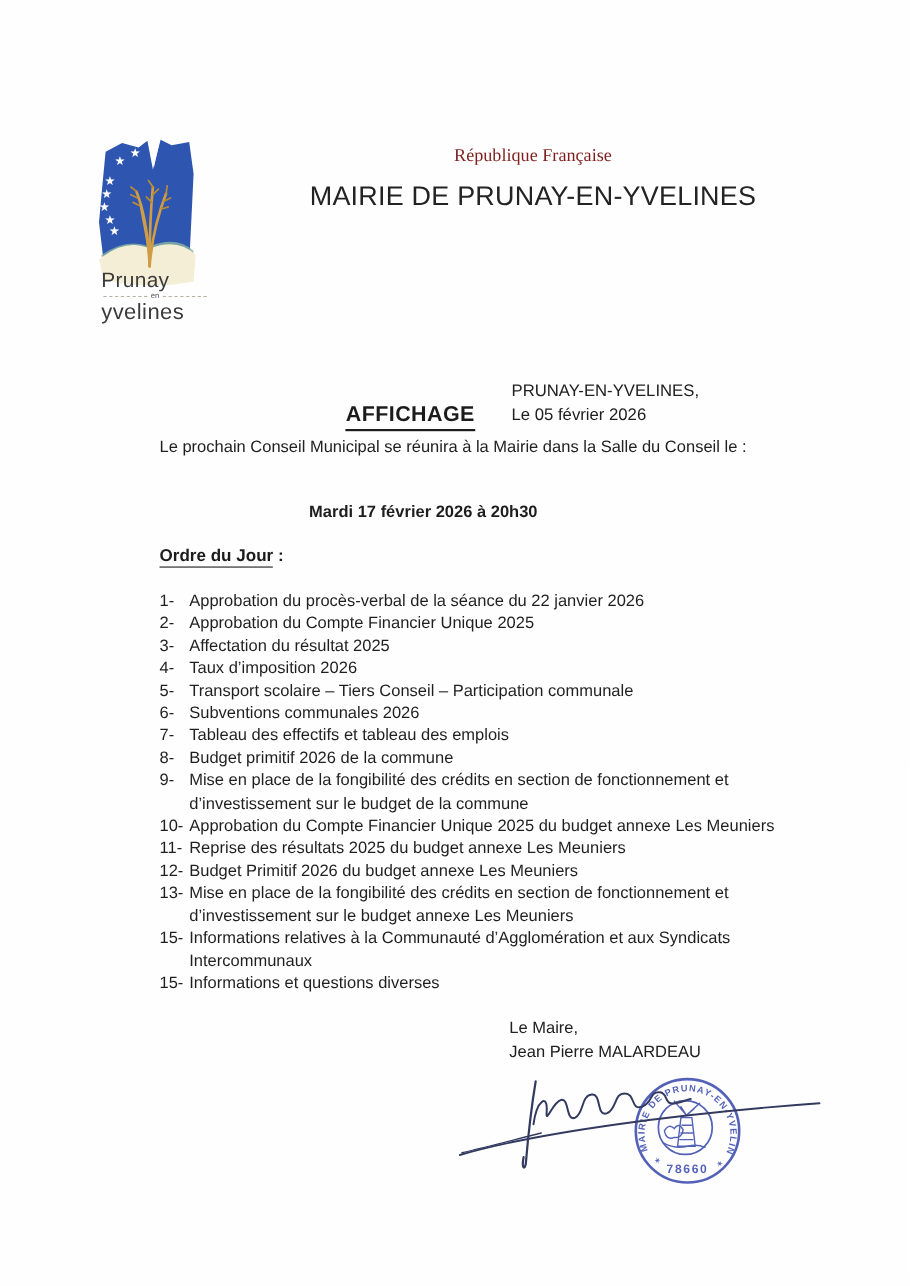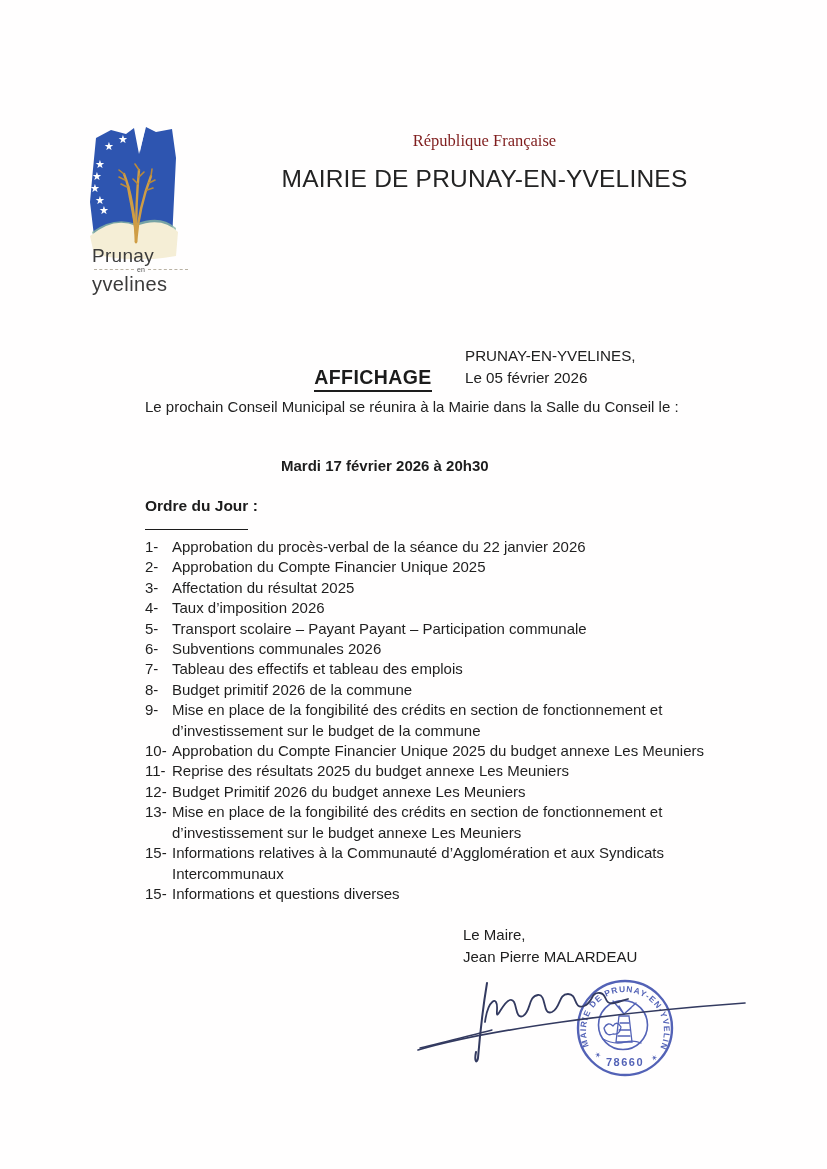--- a/index.html
+++ b/index.html
@@ -28,21 +28,21 @@
   
   .dateline{position:absolute;left:465px;top:306px;font-size:15.2px;line-height:21.5px;color:#202020;margin-top:39px;}
   
   .affichage-wrap{position:absolute;left:0;top:366px;width:746px;text-align:center;}
   .affichage{display:inline-block;font-weight:bold;font-size:19.5px;letter-spacing:.4px;
     border-bottom:2.5px solid #1d1d1d;padding-bottom:1px;color:#1b1b1b;}
   
   .intro{position:absolute;left:145px;top:398px;font-size:15px;white-space:nowrap;color:#212121;}
   .meeting{position:absolute;left:281px;top:457px;font-size:15px;font-weight:bold;color:#1d1d1d;}
   .ordre{position:absolute;left:145px;top:497px;font-size:15.5px;font-weight:bold;color:#1c1c1c;}
-  .ordre .u{border-bottom:1.5px solid #1c1c1c;padding-bottom:15px;}
+  .ordre .u{border-bottom:1.5px solid #1c1c1c;padding-bottom:1px;}
   .agenda{position:absolute;left:145px;top:537px;width:585px;font-size:15px;line-height:20.4px;color:#1f1f1f;}
   .agenda .row{display:flex;}
   .agenda .num{flex:none;width:27px;}
   .agenda .txt{flex:1;}
   
   .signoff{position:absolute;left:463px;top:924px;font-size:15px;line-height:21.5px;color:#202020;}
   
   .stamp{position:absolute;left:563px;top:966px;}
   .signature{position:absolute;left:390px;top:972px;}
 </style>
@@ -126,21 +126,21 @@
     <div class="row">
         <span class="num">3-</span>
         <span class="txt">Affectation du résultat 2025</span>
       </div>
     <div class="row">
         <span class="num">4-</span>
         <span class="txt">Taux d’imposition 2026</span>
       </div>
     <div class="row">
         <span class="num">5-</span>
-        <span class="txt">Transport scolaire – Payant Payant – Participation communale</span>
+        <span class="txt">Transport scolaire – Tiers Conseil – Participation communale</span>
       </div>
     <div class="row">
         <span class="num">6-</span>
         <span class="txt">Subventions communales 2026</span>
       </div>
     <div class="row">
         <span class="num">7-</span>
         <span class="txt">Tableau des effectifs et tableau des emplois</span>
       </div>
     <div class="row">

